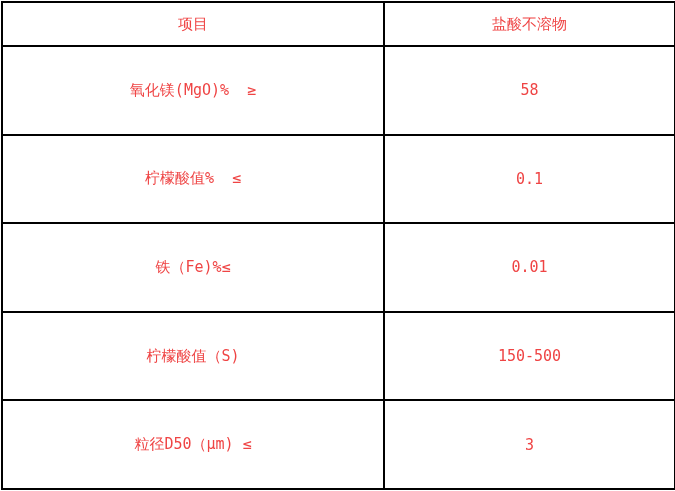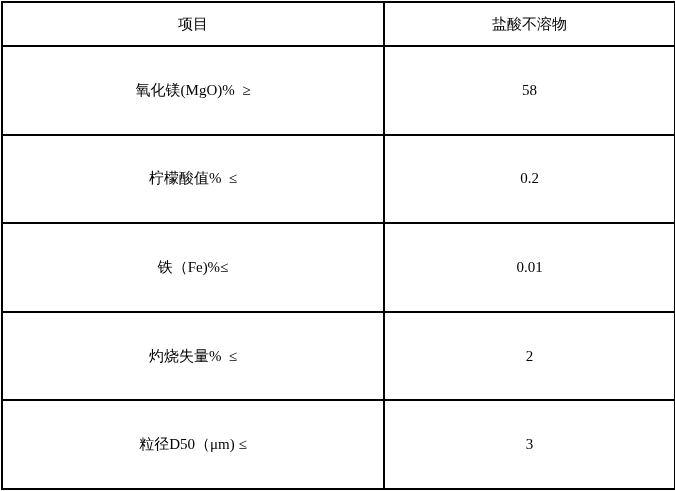--- a/index.html
+++ b/index.html
@@ -15,35 +15,35 @@
     padding-top: 1px;
   }
   table.spec-table {
     width: 673px;
     height: 489px;
     margin-left: 1px;
     border-collapse: collapse;
     table-layout: fixed;
     font-family: "DejaVu Sans Mono", "DejaVu Sans", monospace;
     font-size: 15px;
-    color: #000000;
+    color: #ef4444;
     background: #ffffff;
   }
   table.spec-table th,
   table.spec-table td {
     border: 2px solid #000000;
     text-align: center;
     vertical-align: middle;
     font-weight: normal;
     white-space: pre;
     overflow: hidden;
     padding: 0;
   }
   tr.header-row { height: 44px; }
-  tr.data-row { height: 49px; font-family: Liberation Serif, serif; }
+  tr.data-row { height: 49px; }
   col.col-item { width: 382px; }
   col.col-value { width: 291px; }
 </style>
 </head>
 <body>
 
 <div class="page">
   <table class="spec-table">
     <colgroup>
       <col class="col-item">
@@ -55,29 +55,29 @@
         <th>盐酸不溶物</th>
       </tr>
     </thead>
     <tbody>
       <tr class="data-row">
         <td>氧化镁(MgO)%  ≥</td>
         <td>58</td>
       </tr>
       <tr class="data-row">
         <td>柠檬酸值%  ≤</td>
-        <td>0.2</td>
+        <td>0.1</td>
       </tr>
       <tr class="data-row">
         <td>铁（Fe)%≤</td>
         <td>0.01</td>
       </tr>
       <tr class="data-row">
-        <td>灼烧失量%  ≤</td>
-        <td>2</td>
+        <td>柠檬酸值（S)</td>
+        <td>150-500</td>
       </tr>
       <tr class="data-row">
         <td>粒径D50（μm) ≤</td>
         <td>3</td>
       </tr>
     </tbody>
   </table>
 </div>
 
 </body></html>

